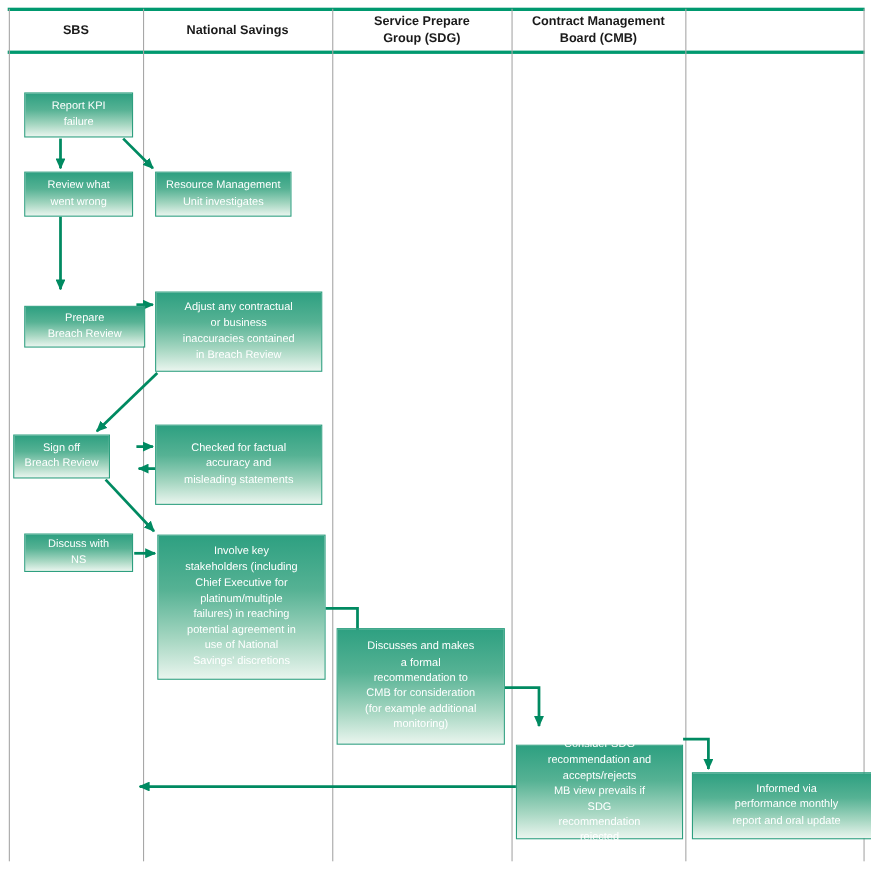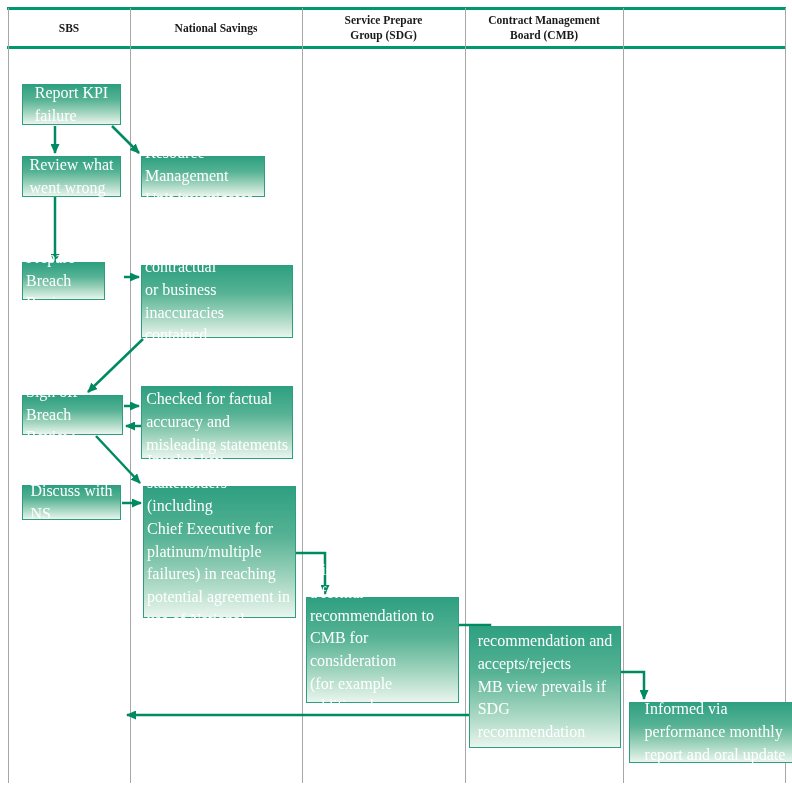--- a/index.html
+++ b/index.html
@@ -1,31 +1,31 @@
 <!DOCTYPE html>
 <html><head>
 <meta charset="utf-8">
 <style>
   html,body{margin:0;padding:0;background:#ffffff;}
   .canvas{
     position:relative;width:792px;height:805px;background:#ffffff;overflow:hidden;
-    font-family:Liberation Serif, serif;
+    font-family:Liberation Sans, sans-serif;
   }
   .hrule{position:absolute;left:7px;width:779px;height:3px;background:#00996f;}
   .vline{position:absolute;top:8px;width:1px;height:775px;background:#a7a7a7;}
   .hcell{
     position:absolute;top:10px;height:36px;display:flex;align-items:center;justify-content:center;
     text-align:center;font-size:11.5px;font-weight:bold;color:#1a1a1a;line-height:1.3;
     white-space:pre-line;
   }
   .node{
     position:absolute;box-sizing:border-box;
     border:1.5px solid #2d9f7f;
     background:linear-gradient(180deg,#2ea081 0%,#56b294 38%,#a5d6c1 72%,#e9f5ee 100%);
-    color:#ffffff;font-size:16px;line-height:1.42;text-align:left;white-space:pre-line;
+    color:#ffffff;font-size:10px;line-height:1.42;text-align:center;white-space:pre-line;
     display:flex;align-items:center;justify-content:center;padding:2px 3px;
   }
   svg.arrows{position:absolute;left:0;top:0;pointer-events:none;}
   svg.arrows path{stroke:#008a61;stroke-width:2.5;fill:none;}
 </style>
 </head>
 <body>
 
 <div class="canvas">
 
@@ -66,48 +66,48 @@
     <path d="M621 672 H644 V699" marker-end="url(#ah)"></path>
     <path d="M469 715 H127" marker-end="url(#ah)"></path>
   </svg>
 
   <div class="node" style="left:22px;top:84px;width:99px;height:41px">Report KPI
 failure</div>
   <div class="node" style="left:22px;top:156px;width:99px;height:41px">Review what
 went wrong</div>
   <div class="node" style="left:141px;top:156px;width:124px;height:41px">Resource Management
 Unit investigates</div>
-  <div class="node" style="left:22px;top:262px;width:83px;height:38px">Prepare
+  <div class="node" style="left:22px;top:278px;width:110px;height:38px">Prepare
 Breach Review</div>
   <div class="node" style="left:141px;top:265px;width:152px;height:73px">Adjust any contractual
 or business
 inaccuracies contained
 in Breach Review</div>
-  <div class="node" style="left:22px;top:395px;width:101px;height:40px">Sign off
+  <div class="node" style="left:12px;top:395px;width:88px;height:40px">Sign off
 Breach Review</div>
   <div class="node" style="left:141px;top:386px;width:152px;height:73px">Checked for factual
 accuracy and
 misleading statements</div>
   <div class="node" style="left:22px;top:485px;width:99px;height:35px">Discuss with
 NS</div>
   <div class="node" style="left:143px;top:486px;width:153px;height:132px">Involve key
 stakeholders (including
 Chief Executive for
 platinum/multiple
 failures) in reaching
 potential agreement in
 use of National
 Savings' discretions</div>
-  <div class="node" style="left:306px;top:597px;width:153px;height:106px">Discusses and makes
+  <div class="node" style="left:306px;top:571px;width:153px;height:106px">Discusses and makes
 a formal
 recommendation to
 CMB for consideration
 (for example additional
 monitoring)</div>
-  <div class="node" style="left:469px;top:626px;width:152px;height:122px">Consider SDG
+  <div class="node" style="left:469px;top:677px;width:152px;height:86px">Consider SDG
 recommendation and
 accepts/rejects
 MB view prevails if
 SDG
 recommendation
 rejected</div>
   <div class="node" style="left:629px;top:702px;width:172px;height:61px">Informed via
 performance monthly
 report and oral update</div>
 

